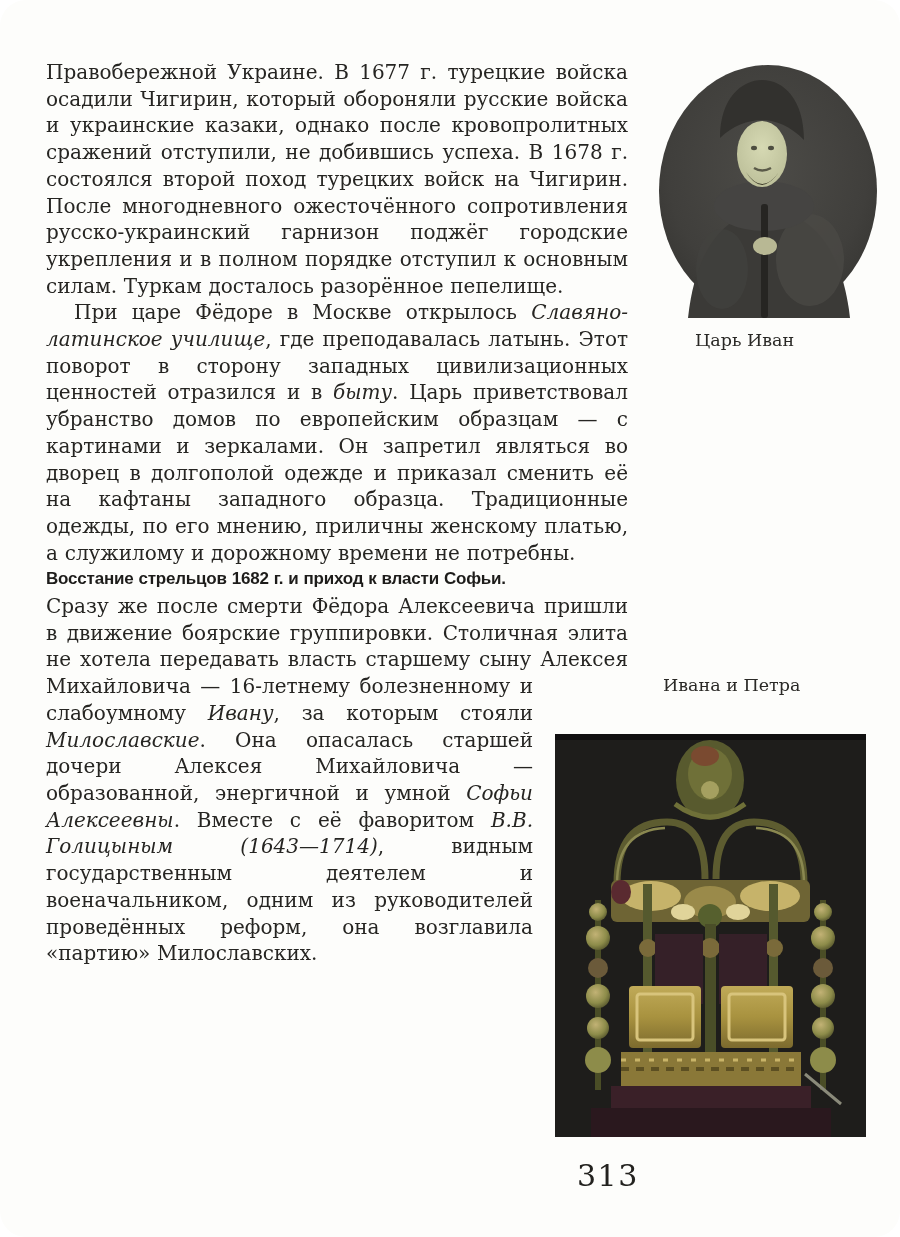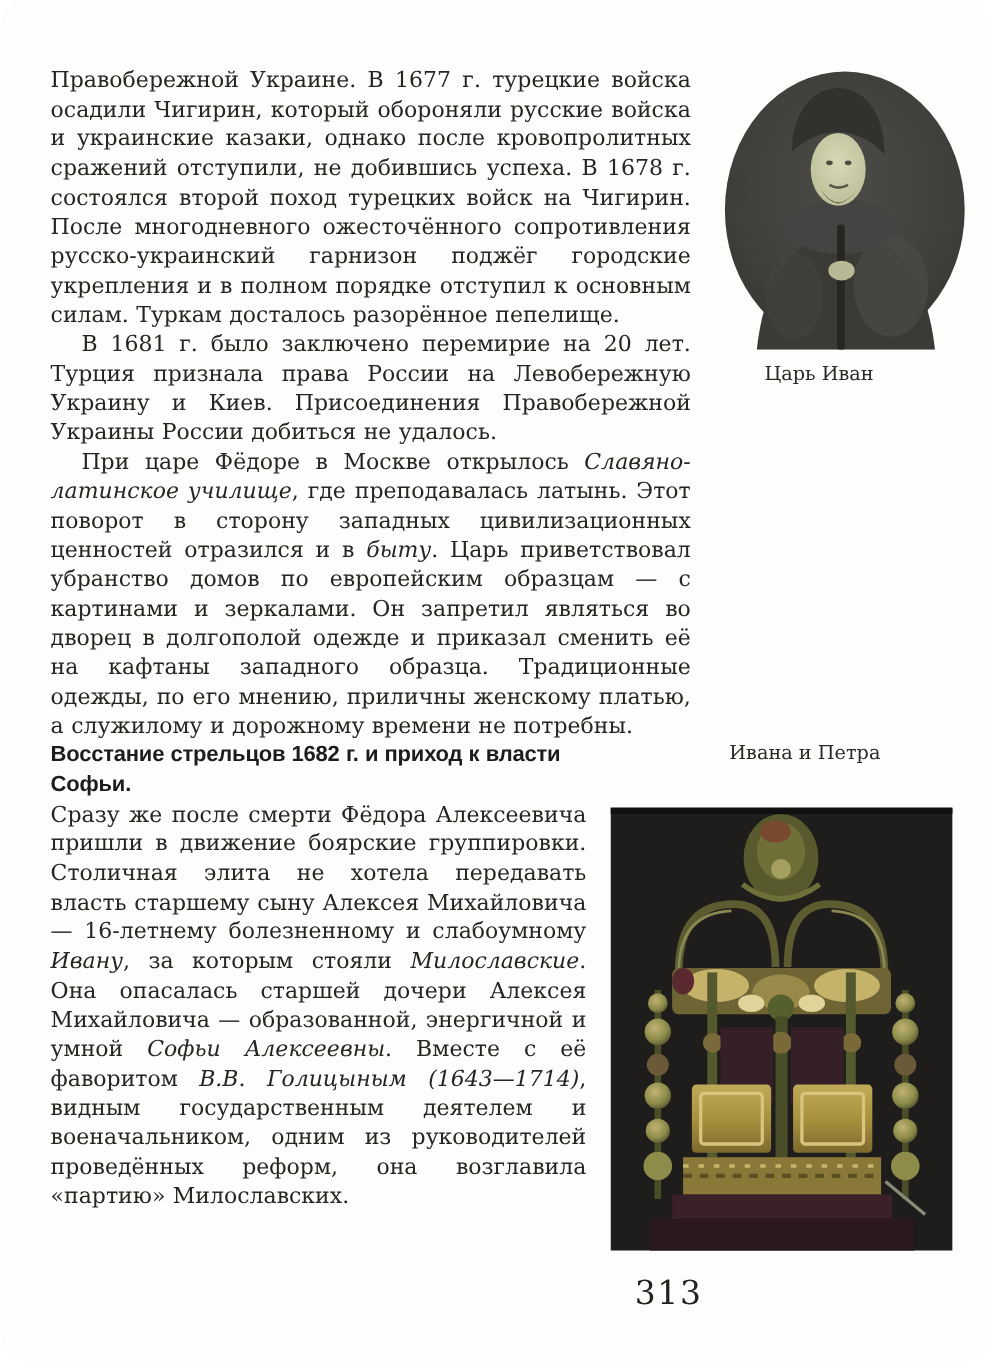--- a/index.html
+++ b/index.html
@@ -22,21 +22,21 @@
   }
   .float-a{float:right;clear:right;width:249px;height:640px;}
   .float-b{float:right;clear:right;width:344px;height:440px;margin-top:28px;}
   p.para{margin:0;text-indent:28px;}
   p.para.no-indent{text-indent:0;}
   i{font-style:italic;}
   h2.heading{
     margin:0;padding:0;
     font-family:"Liberation Sans", sans-serif;
     font-weight:bold;
-    font-size:20px;line-height:26.7px;
+    font-size:17px;line-height:26.7px;
     letter-spacing:-0.2px;
     color:#1d1c1a;
     text-align:left;
     text-indent:0;
   }
   
   .portrait-fig{position:absolute;left:658px;top:64px;width:220px;height:254px;margin:0;}
   .throne-fig{position:absolute;left:555px;top:734px;width:311px;height:403px;margin:0;}
   .portrait-fig svg,.throne-fig svg{display:block;width:100%;height:100%;}
   .fig-caption{
@@ -55,21 +55,20 @@
 <body>
 
 <div class="page">
 
   <div class="text-col">
     <div class="float-a" aria-hidden="true"></div>
     <div class="float-b" aria-hidden="true"></div>
 
     <p class="para no-indent"><span>Правобережной Украине. В 1677 г. турецкие войска осадили Чигирин, который обороняли русские войска и украинские казаки, однако после кровопролитных сражений отступили, не добившись успеха. В 1678 г. состоялся второй поход турецких войск на Чигирин. После многодневного ожесточённого сопротивления русско-украинский гарнизон поджёг городские укрепления и в полном порядке отступил к основным силам. Туркам досталось разорённое пепелище.</span></p>
 
-    <p class="para"><span>В 1681 г. было заключено перемирие на 20 лет. Турция признала права России на Левобережную Украину и Киев. Присоединения Правобережной Украины России добиться не удалось.</span></p>
 
     <p class="para"><span>При царе Фёдоре в Москве открылось </span><i>Славяно-латинское училище</i><span>, где преподавалась латынь. Этот поворот в сторону западных цивилизационных ценностей отразился и в </span><i>быту</i><span>. Царь приветствовал убранство домов по европейским образцам — с картинами и зеркалами. Он запретил являться во дворец в долгополой одежде и приказал сменить её на кафтаны западного образца. Традиционные одежды, по его мнению, приличны женскому платью, а служилому и дорожному времени не потребны.</span></p>
 
     <h2 class="heading">Восстание стрельцов 1682 г. и приход к власти Софьи.</h2>
 
     <p class="para no-indent"><span>Сразу же после смерти Фёдора Алексеевича пришли в движение боярские группировки. Столичная элита не хотела передавать власть старшему сыну Алексея Михайловича — 16-летнему болезненному и слабоумному </span><i>Ивану</i><span>, за которым стояли </span><i>Милославские</i><span>. Она опасалась старшей дочери Алексея Михайловича — образованной, энергичной и умной </span><i>Софьи Алексеевны</i><span>. Вместе с её фаворитом </span><i>В.В. Голицыным (1643—1714)</i><span>, видным государственным деятелем и военачальником, одним из руководителей проведённых реформ, она возглавила «партию» Милославских.</span></p>
 
   </div>
 
   <figure class="portrait-fig">

